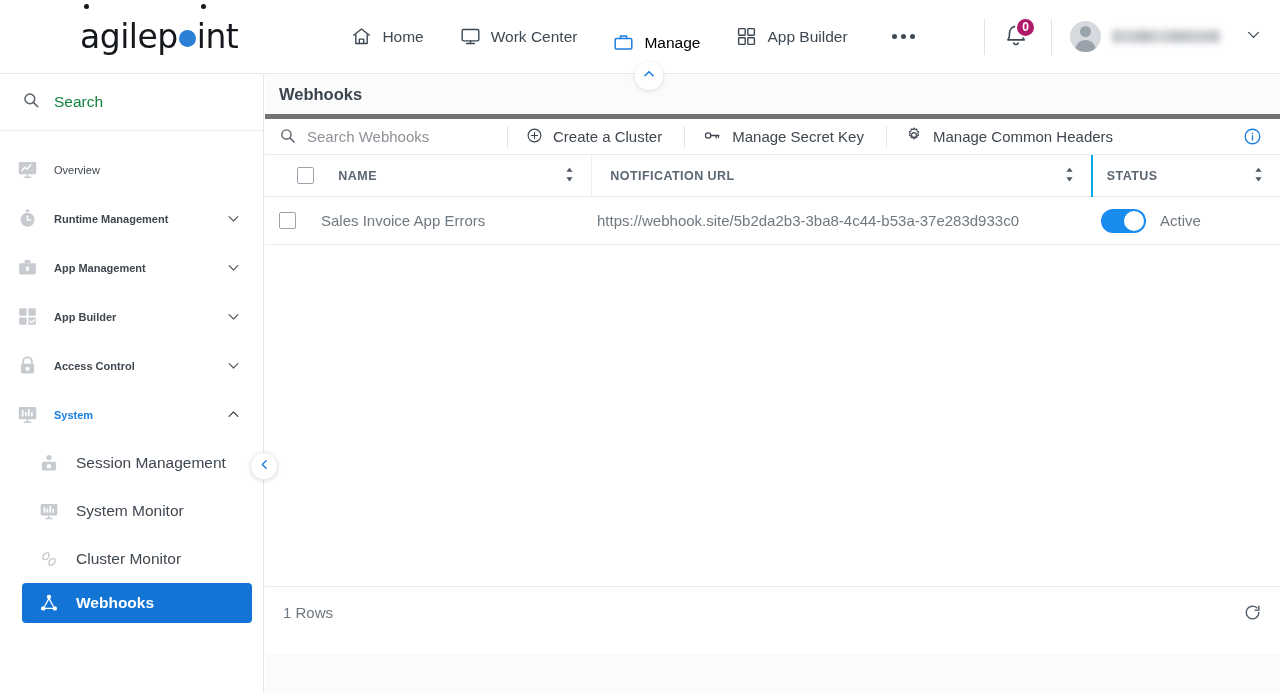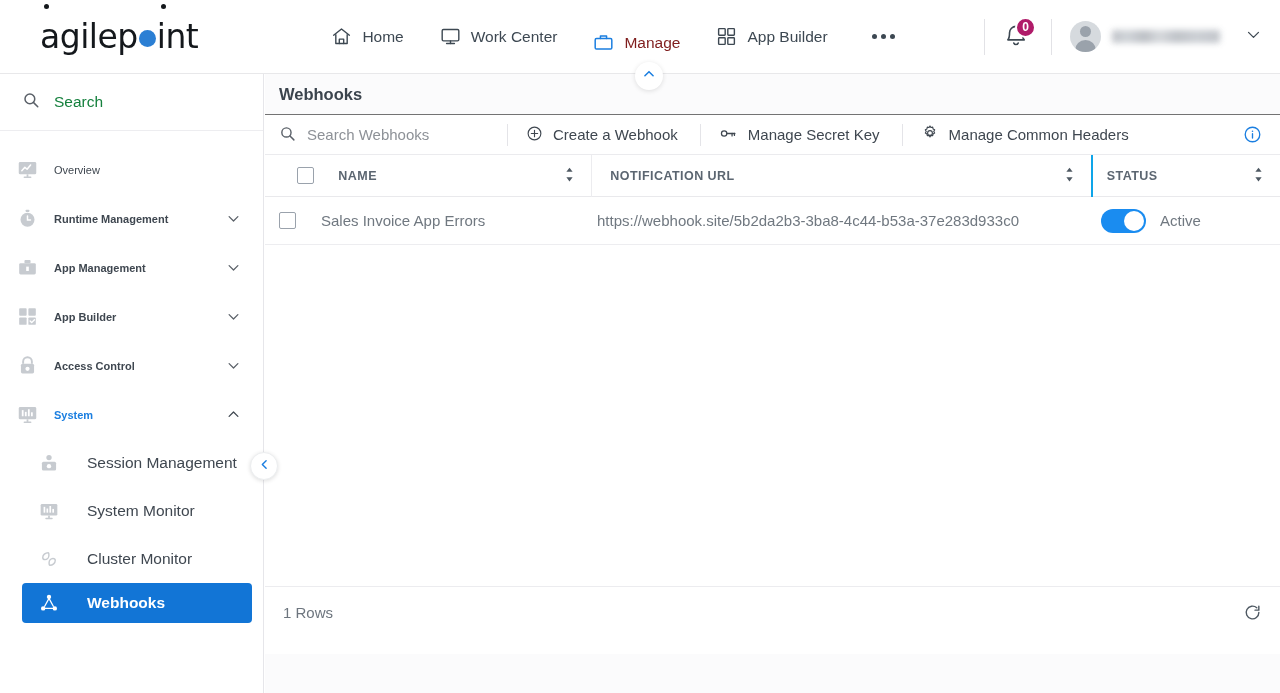--- a/index.html
+++ b/index.html
@@ -14,21 +14,21 @@
   
   .topbar {
     position: absolute; top: 0; left: 0;
     width: 1280px; height: 74px;
     background: #ffffff;
     border-bottom: 1px solid #e8e8ea;
     display: flex; align-items: center;
   }
   .logo-wrap {
     width: 264px; height: 74px;
-    display: flex; align-items: center; padding-left: 40px;
+    display: flex; align-items: center; padding-left: 40px; margin-left: 40px;
   }
   .logo {
     font-family: "DejaVu Sans", sans-serif;
     font-size: 33px; font-weight: 400; letter-spacing: -0.5px;
     color: #14181c; position: relative; line-height: 1;
     display: flex; align-items: baseline;
   }
   .logo .blue-dot {
     display: inline-block; width: 17px; height: 17px;
     border-radius: 50%; background: #2b7fd4;
@@ -44,21 +44,21 @@
   .mainnav {
     flex: 1; height: 74px;
     display: flex; align-items: center; justify-content: center;
     gap: 32px;
   }
   .nav-item {
     display: flex; align-items: center; gap: 10px;
     font-size: 15.5px; color: #3d4852; cursor: pointer;
     padding: 6px 2px;
   }
-  .nav-item.active { color: #7f1d1d; margin-top: 12px; }
+  .nav-item.active { color: #000000; margin-top: 12px; }
   .nav-item svg { display: block; }
   .nav-dots {
     display: flex; gap: 4px; align-items: center;
     padding: 10px 6px; cursor: pointer; margin-left: 4px;
   }
   .nav-dots i {
     width: 5px; height: 5px; border-radius: 50%;
     background: #3d4852; display: block;
   }
 
@@ -119,21 +119,21 @@
     flex: 1; margin-left: 14px; font-size: 11px;
     color: #3f4750; font-weight: 600; white-space: nowrap;
   }
   .side-row.top-lvl .lbl { font-weight: 600; }
   .side-row .chev { flex: 0 0 14px; display: flex; justify-content: center; }
   .side-row.expanded .lbl { color: #1a7ee0; }
   .side-row.plain .lbl { font-weight: 400; }
 
   .side-sub {
     height: 48px; display: flex; align-items: center;
-    padding-left: 36px; cursor: pointer; gap: 11px;
+    padding-left: 36px; cursor: pointer;
   }
   .side-sub .ic { width: 26px; display: flex; justify-content: center; flex: 0 0 26px; }
   .side-sub .lbl { margin-left: 14px; font-size: 15.5px; color: #3f4750; }
 
   .side-sub.selected {
     margin: 0 11px 0 22px; height: 40px; border-radius: 4px;
     background: #1275d6; padding-left: 14px;
   }
   .side-sub.selected .lbl { color: #ffffff; font-weight: 600; }
 
@@ -160,21 +160,21 @@
     cursor: pointer; z-index: 11;
   }
   .page-title-bar {
     height: 40px; display: flex; align-items: center;
     padding-left: 14px; background: #fbfbfc;
   }
   .page-title { font-size: 16.5px; color: #3b444d; font-weight: 600; }
 
   .toolbar {
     height: 41px; background: #ffffff;
-    border-top: 1px solid #737373;
+    border-top: 5px solid #737373;
     border-bottom: 1px solid #ebebee;
     display: flex; align-items: center; padding: 0 12px 0 14px;
   }
   .tb-search { display: flex; align-items: center; gap: 11px; width: 224px; }
   .tb-search span { font-size: 15px; color: #8d9197; }
   .tb-sep { width: 1px; height: 22px; background: #e4e4e8; margin: 0 0 0 4px; }
   .tb-btn {
     display: flex; align-items: center; gap: 10px;
     padding: 0 18px; height: 41px; cursor: pointer;
     font-size: 15px; color: #3f4750;
@@ -523,21 +523,21 @@
 
     <div class="tb-sep"></div>
 
     <div class="tb-btn">
       <span>
         <svg width="17" height="17" viewBox="0 0 24 24" fill="none" stroke="#3f4750" stroke-width="1.6" stroke-linecap="round">
           <circle cx="12" cy="12" r="9"></circle>
             <path d="M12 7.5v9M7.5 12h9"></path>
         </svg>
       </span>
-      <span>Create a Webhook</span>
+      <span>Create a Cluster</span>
     </div>
 
     <div class="tb-sep"></div>
 
     <div class="tb-btn">
       <span>
         <svg width="19" height="19" viewBox="0 0 24 24" fill="none" stroke="#3f4750" stroke-width="1.6" stroke-linecap="round">
           <circle cx="6.5" cy="12" r="3.4"></circle>
             <path d="M10 12h10"></path>
             <path d="M16.5 12v3"></path>

